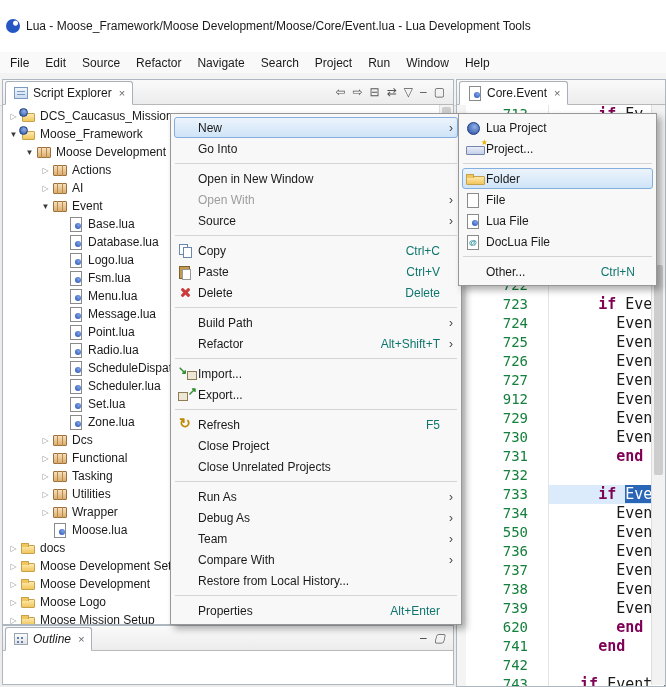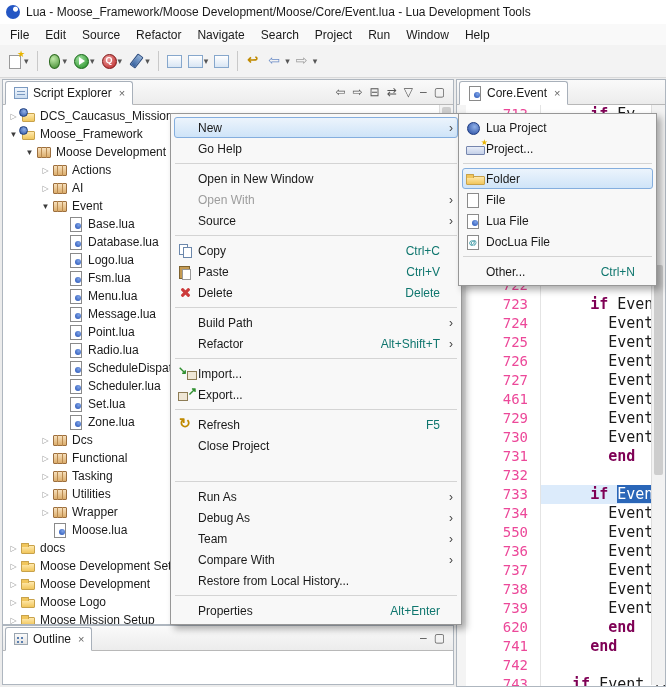--- a/index.html
+++ b/index.html
@@ -1,20 +1,20 @@
 <!DOCTYPE html>
 <html><head>
 <meta charset="utf-8">
 <style>
   html,body{margin:0;padding:0;background:#d8d8d8;}
   .window{position:relative;width:666px;height:687px;background:#ececec;overflow:hidden;
           font-family:"Liberation Sans",sans-serif;font-size:12px;color:#1a1a1a;}
 
   
-  .titlebar{height:24px;display:flex;align-items:center;padding:0 6px;background:#ffffff;}
+  .titlebar{height:24px;display:flex;align-items:center;padding:14px 6px;background:#ffffff;}
   .appicon{width:14px;height:14px;border-radius:50%;flex:none;margin-right:6px;
            background:radial-gradient(circle at 68% 30%, #ffffff 0 2px, #2456c4 3px 100%);}
   .title{font-size:12px;color:#1a1a1a;white-space:nowrap;}
   .menubar{height:21px;display:flex;align-items:center;background:#f9f9f9;padding-left:2px;}
   .mitem{padding:2px 8px;}
   .toolbar{height:32px;display:flex;align-items:center;background:#f3f3f3;border-bottom:1px solid #d9d9d9;padding:0 4px;}
   .tbgroup{display:inline-flex;align-items:center;}
   #toolbar > .tbgroup:nth-of-type(2){margin-left:86px;}
   .tbsep{width:1px;height:20px;background:#c9c9c9;margin:0 5px;display:inline-block;}
   .tbic{display:inline-flex;align-items:center;padding:2px 3px;border-radius:3px;}
@@ -83,21 +83,21 @@
       background:linear-gradient(#f2f7fd,#cadcf0);border:1px solid #7a99c0;}
   .ic-explorer::after{content:"";position:absolute;left:4px;top:6px;right:4px;height:1px;background:#7a99c0;box-shadow:0 3px 0 #7a99c0;}
   .ic-outline::before{content:"";position:absolute;left:1px;top:2px;right:1px;bottom:2px;
       background:linear-gradient(#fbfbfb,#e2e2e2);border:1px solid #9aa5b0;}
   .ic-outline::after{content:"";position:absolute;left:4px;top:6px;width:2px;height:2px;background:#5a7fb0;
       box-shadow:4px 0 0 #5a7fb0,0 4px 0 #5a7fb0,4px 4px 0 #5a7fb0;}
 
   
   .panel{position:absolute;background:#fff;border:1px solid #aeb6bf;box-sizing:border-box;}
   .explorer{left:2px;top:79px;width:452px;height:546px;}
-  .outline{left:2px;top:625px;width:452px;height:60px;}
+  .outline{left:2px;top:625px;width:452px;height:60px;font-style:italic;}
   .editorcol{left:456px;top:79px;width:210px;height:608px;}
   .phdr{position:relative;height:24px;background:linear-gradient(#fafafa,#ececec);
         border-bottom:1px solid #b8b8b8;display:flex;align-items:flex-end;padding-left:2px;}
   .tab{height:22px;display:flex;align-items:center;gap:4px;padding:0 7px;background:#fff;
        border:1px solid #a8b0ba;border-bottom:1px solid #fff;border-radius:3px 3px 0 0;margin-bottom:-1px;white-space:nowrap;}
   .tclose{font-size:11px;color:#666;margin-left:3px;}
   .hicons{margin-left:auto;display:flex;gap:7px;align-items:center;padding:0 8px;height:100%;}
   .hic{font-size:12px;color:#555;}
 
   
@@ -108,21 +108,21 @@
   .tlabel{margin-left:4px;}
   .vscroll{position:absolute;top:25px;right:0;bottom:1px;width:13px;background:#f2f2f2;border-left:1px solid #ddd;}
   .vscroll .thumb{position:absolute;left:2px;right:2px;background:#cdcdcd;border-radius:2px;}
   .outbody{position:absolute;top:25px;left:0;right:0;bottom:0;background:#fff;}
 
   
   .editor{position:absolute;top:25px;left:0;right:0;bottom:0;background:#fff;overflow:hidden;}
   .eline{display:flex;height:19px;line-height:19px;white-space:pre;
          font-family:"DejaVu Sans Mono",monospace;font-size:15px;}
   .lbar{width:9px;background:#f4f4f4;flex:none;}
-  .lnum{width:62px;text-align:right;padding-right:12px;color:#ec4899;flex:none;font-size:14px;border-right:1px solid #e4e4e4;}
+  .lnum{width:62px;text-align:right;padding-right:20px;color:#15803d;flex:none;font-size:14px;border-right:1px solid #e4e4e4;}
   .lcode{flex:1;padding-left:4px;}
   .hl .lcode{background:#dcebfb;}
   .kw{color:#7f0055;font-weight:bold;}
   .selseg{background:#2a66b8;color:#fff;}
 
   
   .menu{position:absolute;background:#f8f8f8;border:1px solid #979797;
         box-shadow:4px 4px 7px rgba(0,0,0,.32);padding:3px 0;z-index:50;}
   #ctxmenu{left:170px;top:113px;width:290px;z-index:60;}
   #newmenu{left:458px;top:113px;width:197px;z-index:70;}
@@ -414,21 +414,21 @@
         <div class="eline"><span class="lbar"></span><span class="lnum">718</span><span class="lcode"><span>       Event.I</span></span></div>
         <div class="eline"><span class="lbar"></span><span class="lnum">719</span><span class="lcode"><span>       Event.I</span></span></div>
         <div class="eline"><span class="lbar"></span><span class="lnum">720</span><span class="lcode"><span>       Event.I</span></span></div>
         <div class="eline"><span class="lbar"></span><span class="lnum">721</span><span class="lcode"><span>       Event.I</span></span></div>
         <div class="eline"><span class="lbar"></span><span class="lnum">722</span><span class="lcode"></span></div>
         <div class="eline"><span class="lbar"></span><span class="lnum">723</span><span class="lcode"><span>     </span><span class="kw">if</span><span> Event.</span></span></div>
         <div class="eline"><span class="lbar"></span><span class="lnum">724</span><span class="lcode"><span>       Event.I</span></span></div>
         <div class="eline"><span class="lbar"></span><span class="lnum">725</span><span class="lcode"><span>       Event.I</span></span></div>
         <div class="eline"><span class="lbar"></span><span class="lnum">726</span><span class="lcode"><span>       Event.I</span></span></div>
         <div class="eline"><span class="lbar"></span><span class="lnum">727</span><span class="lcode"><span>       Event.I</span></span></div>
-        <div class="eline"><span class="lbar"></span><span class="lnum">461</span><span class="lcode"><span>       Event.I</span></span></div>
+        <div class="eline"><span class="lbar"></span><span class="lnum">912</span><span class="lcode"><span>       Event.I</span></span></div>
         <div class="eline"><span class="lbar"></span><span class="lnum">729</span><span class="lcode"><span>       Event.I</span></span></div>
         <div class="eline"><span class="lbar"></span><span class="lnum">730</span><span class="lcode"><span>       Event.I</span></span></div>
         <div class="eline"><span class="lbar"></span><span class="lnum">731</span><span class="lcode"><span>       </span><span class="kw">end</span></span></div>
         <div class="eline"><span class="lbar"></span><span class="lnum">732</span><span class="lcode"></span></div>
         <div class="eline hl"><span class="lbar"></span><span class="lnum">733</span><span class="lcode"><span>     </span><span class="kw">if</span><span> </span><span class="selseg">Event.</span></span></div>
         <div class="eline"><span class="lbar"></span><span class="lnum">734</span><span class="lcode"><span>       Event.I</span></span></div>
         <div class="eline"><span class="lbar"></span><span class="lnum">550</span><span class="lcode"><span>       Event.I</span></span></div>
         <div class="eline"><span class="lbar"></span><span class="lnum">736</span><span class="lcode"><span>       Event.I</span></span></div>
         <div class="eline"><span class="lbar"></span><span class="lnum">737</span><span class="lcode"><span>       Event.I</span></span></div>
         <div class="eline"><span class="lbar"></span><span class="lnum">738</span><span class="lcode"><span>       Event.I</span></span></div>
@@ -444,21 +444,21 @@
   </div>
 
   <div class="menu" id="ctxmenu">
       <div class="mrow msel">
         <span class="mico"></span>
         <span class="mlabel">New</span>
         <span class="marrow">›</span>
       </div>
       <div class="mrow">
         <span class="mico"></span>
-        <span class="mlabel">Go Help</span>
+        <span class="mlabel">Go Into</span>
         <span class="marrow"></span>
       </div>
       <div class="msep"></div>
       <div class="mrow">
         <span class="mico"></span>
         <span class="mlabel">Open in New Window</span>
         <span class="marrow"></span>
       </div>
       <div class="mrow mdis">
         <span class="mico"></span>
@@ -519,20 +519,21 @@
         <span class="mshort">F5</span>
         <span class="marrow"></span>
       </div>
       <div class="mrow">
         <span class="mico"></span>
         <span class="mlabel">Close Project</span>
         <span class="marrow"></span>
       </div>
       <div class="mrow">
         <span class="mico"></span>
+        <span class="mlabel">Close Unrelated Projects</span>
         <span class="marrow"></span>
       </div>
       <div class="msep"></div>
       <div class="mrow">
         <span class="mico"></span>
         <span class="mlabel">Run As</span>
         <span class="marrow">›</span>
       </div>
       <div class="mrow">
         <span class="mico"></span>

